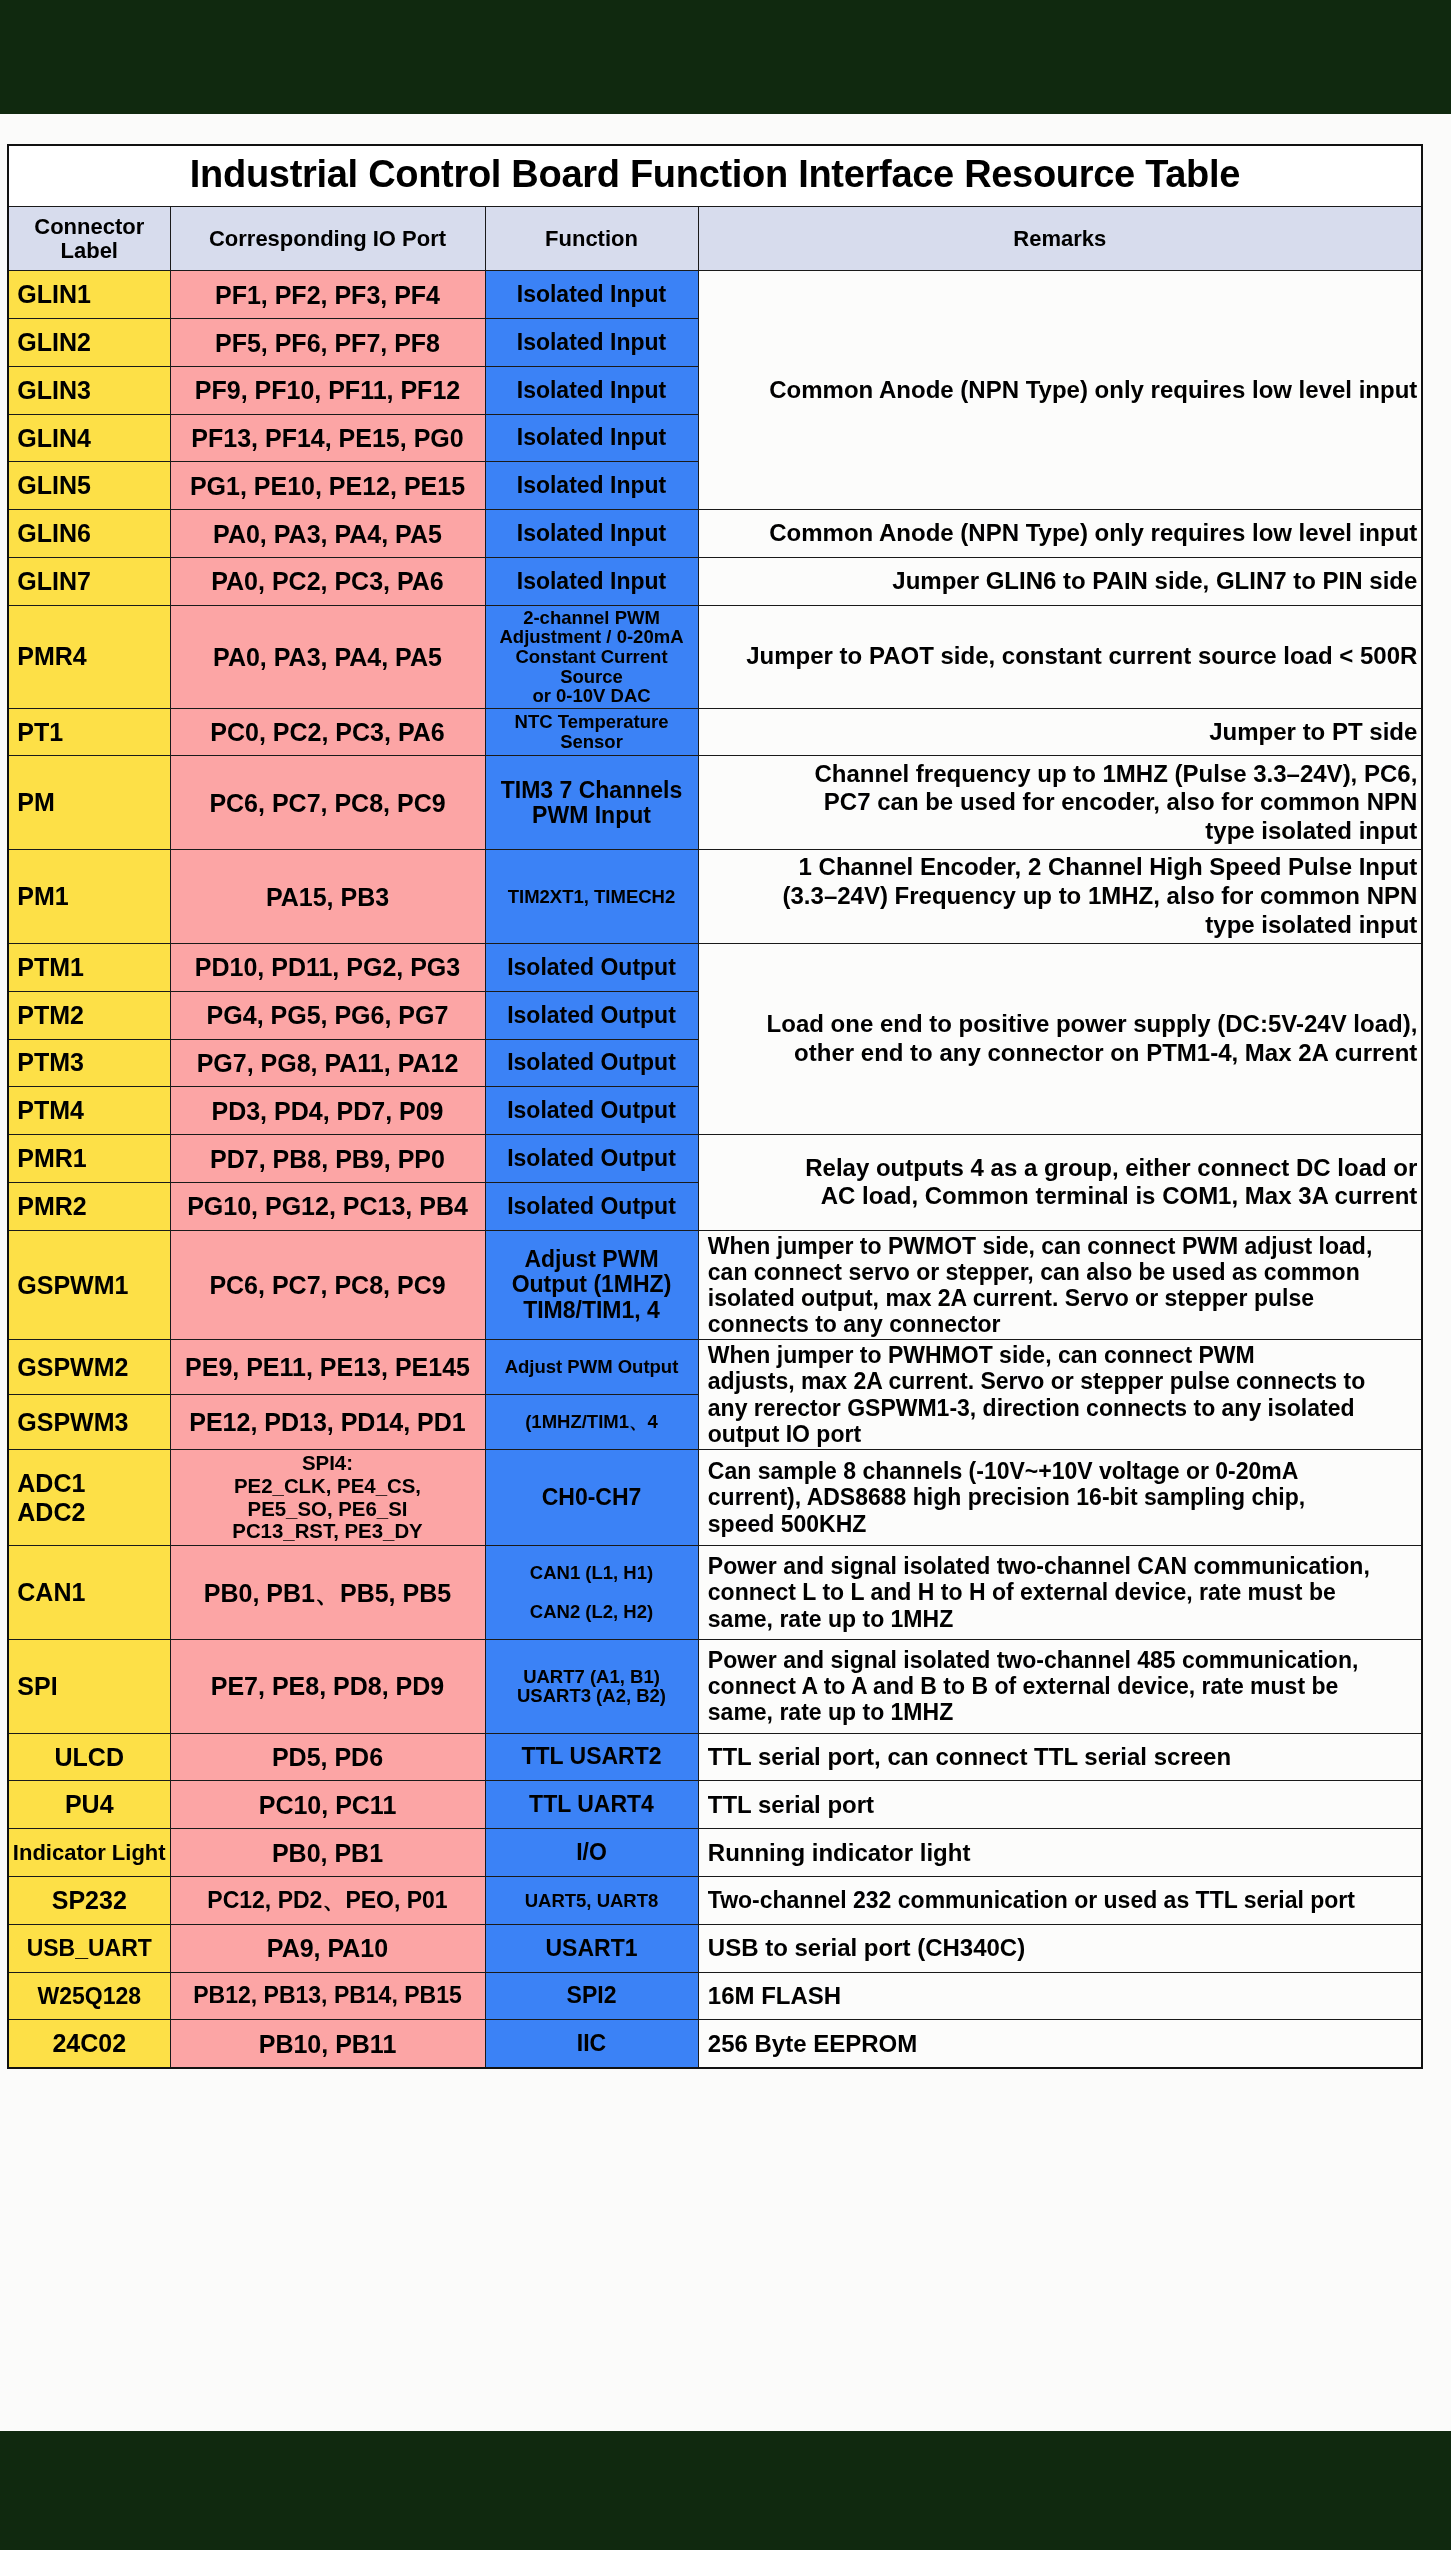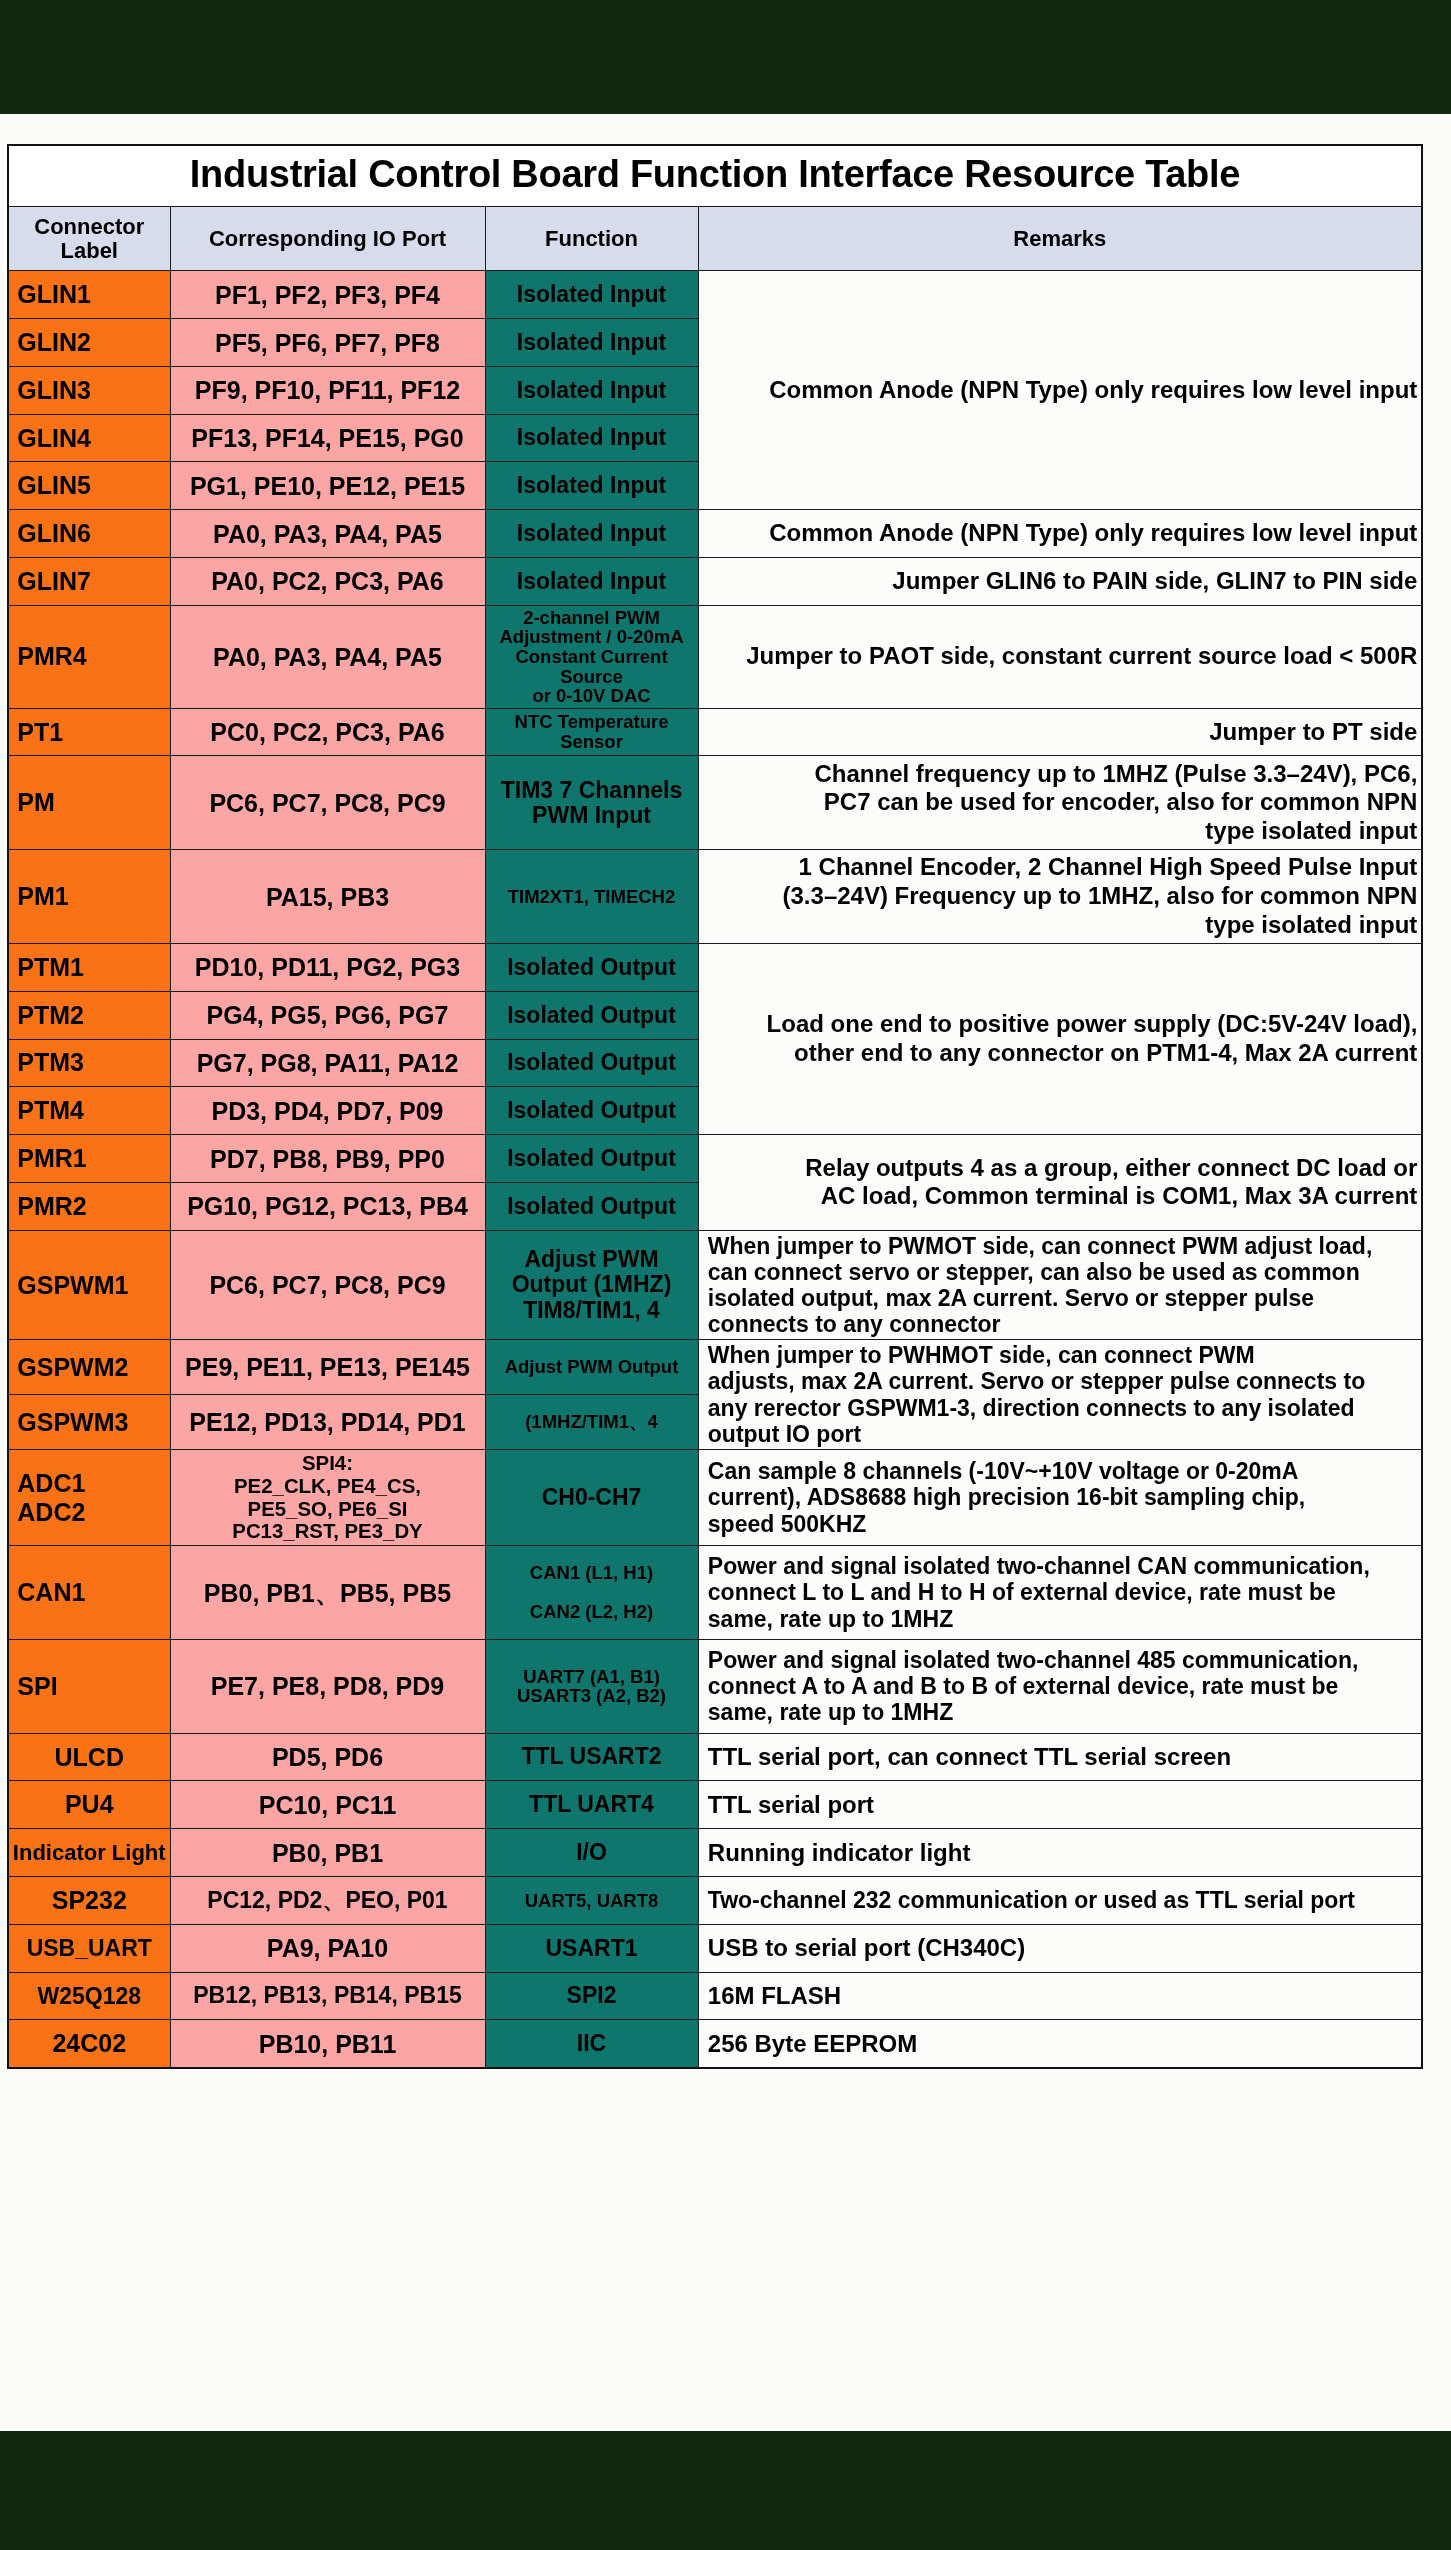--- a/index.html
+++ b/index.html
@@ -59,39 +59,39 @@
   }
   .hdr td {
     background: #d7dced;
     text-align: center;
     font-size: 22px;
     line-height: 1.1;
     padding: 7.4px 3.7px !important;
   }
   .c-label {
     width: 162px;
-    background: #f97316;
+    background: #fde047;
     text-align: center;
     font-size: 25px;
     white-space: nowrap;
   }
   .c-label.lbl-left {
     text-align: left;
     padding-left: 8.3px !important;
   }
   .c-io {
     width: 315px;
     background: #fca5a5;
     text-align: center;
     font-size: 25px;
     line-height: 1.12;
   }
   .c-fn {
     width: 213px;
-    background: #0f766e;
+    background: #3b82f6;
     text-align: center;
     font-size: 23px;
     line-height: 1.1;
   }
   .c-fn.small {
     font-size: 18.5px;
     line-height: 1.06;
   }
   .c-rem {
     background: #fcfcfb;

